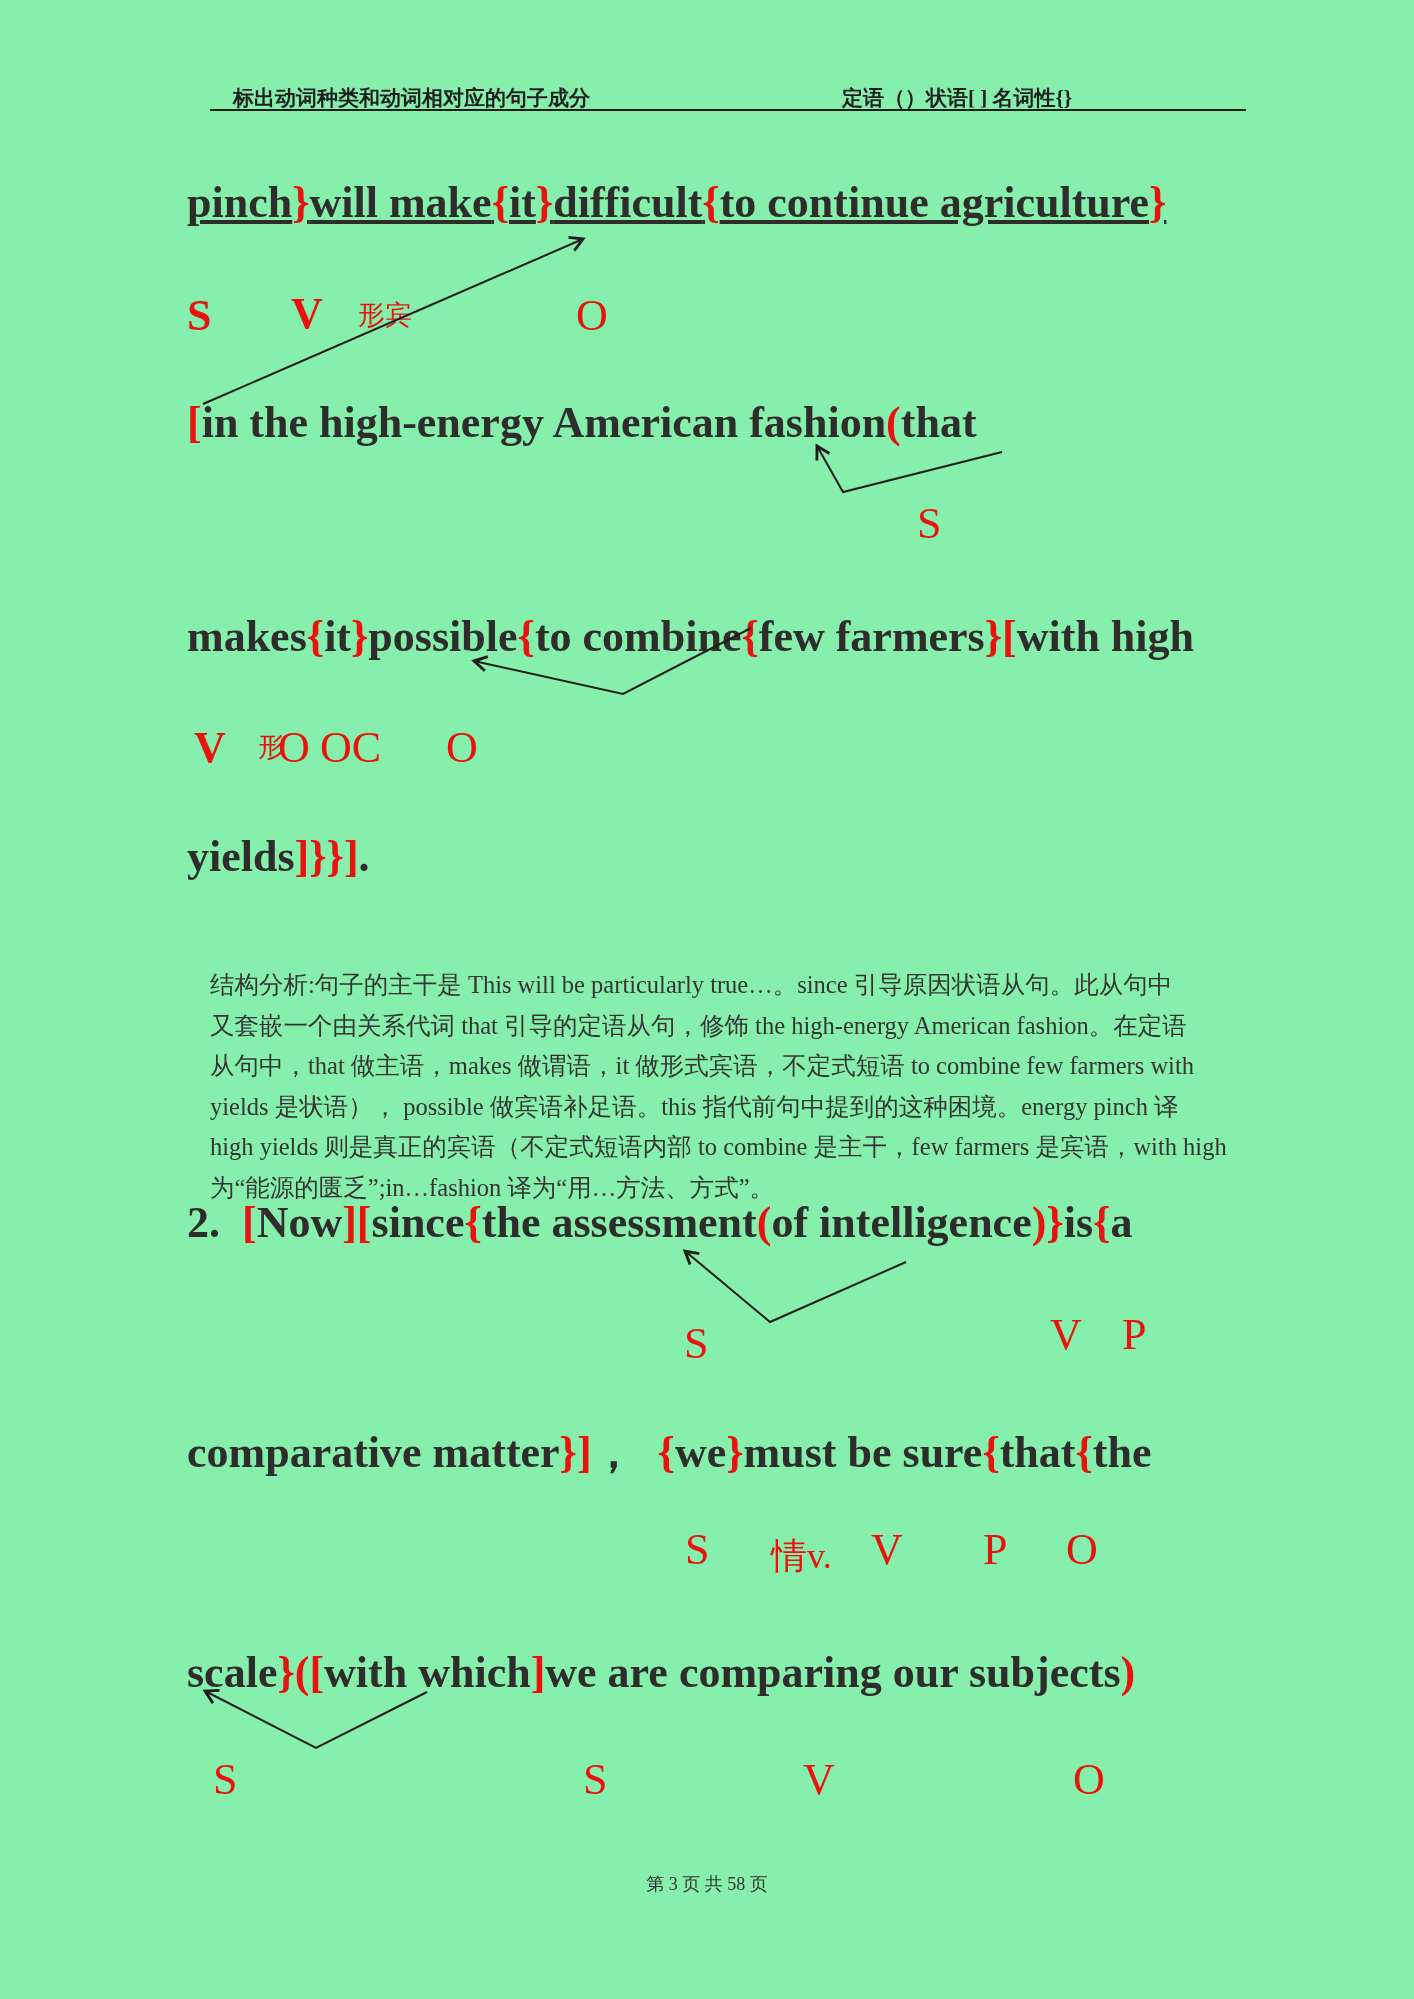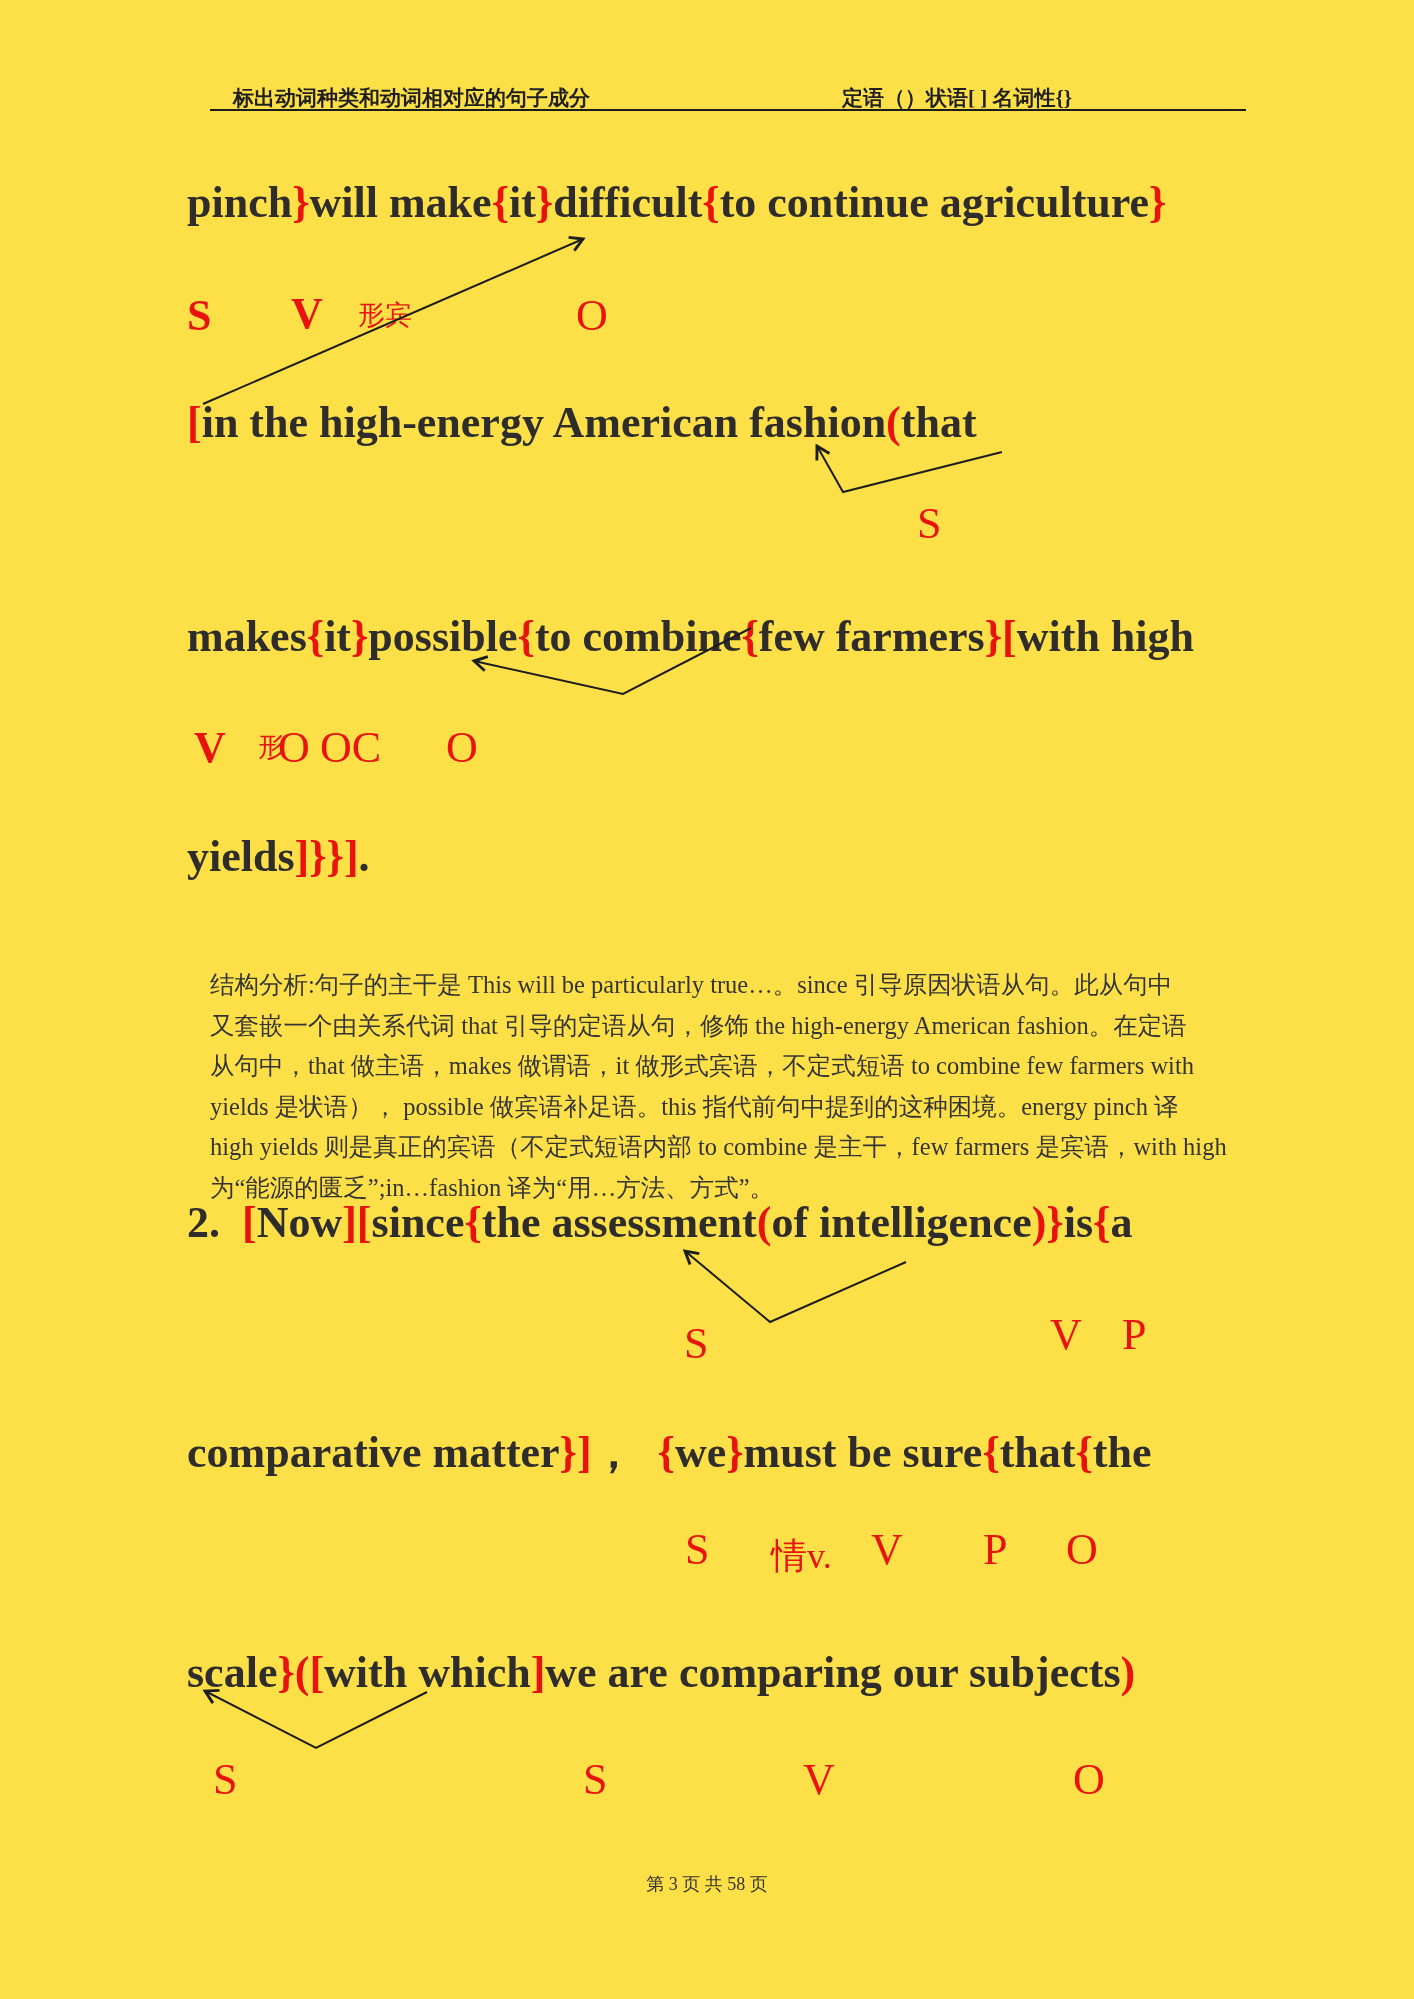--- a/index.html
+++ b/index.html
@@ -1,16 +1,16 @@
 <!DOCTYPE html>
 <html><head>
 <meta charset="utf-8">
 <style>
   html,body{margin:0;padding:0;background:#ffffff;}
-  .page{position:relative;width:1414px;height:1999px;background:#fde047;overflow:hidden;
+  .page{position:relative;width:1414px;height:1999px;background:#86efac;overflow:hidden;
         font-family:"Liberation Serif",serif;}
   
   .hdr{position:absolute;top:84px;font-size:21px;font-weight:bold;color:#1f1f1f;white-space:pre;}
   .hdr-left{left:233px;}
   .hdr-right{left:842px;}
   .hdr-rule{position:absolute;left:210px;top:109px;width:1036px;height:2px;background:#1c1c1c;}
   
   .sline{position:absolute;left:187px;font-size:44px;font-weight:bold;line-height:1.15;
          color:#2e2d2b;white-space:pre;}
   .sline .red{color:#e8130f;}
@@ -30,21 +30,21 @@
 </style>
 </head>
 <body>
 
 <div class="page">
 
   <div class="hdr hdr-left">标出动词种类和动词相对应的句子成分</div>
   <div class="hdr hdr-right">定语（）状语[ ] 名词性{}</div>
   <div class="hdr-rule"></div>
 
-  <div class="sline" style="top:178px;"><span class="ink">pinch</span><span class="red">}</span><span class="ink">will make</span><span class="red">{</span><span class="ink">it</span><span class="red">}</span><span class="ink">difficult</span><span class="red">{</span><span class="ink">to continue agriculture</span><span class="red">}</span></div>
+  <div class="sline" style="top:178px;text-decoration:underline;"><span class="ink">pinch</span><span class="red">}</span><span class="ink">will make</span><span class="red">{</span><span class="ink">it</span><span class="red">}</span><span class="ink">difficult</span><span class="red">{</span><span class="ink">to continue agriculture</span><span class="red">}</span></div>
   <div class="sline" style="top:398px;text-align:center;"><span class="red">[</span><span class="ink">in the high-energy American fashion</span><span class="red">(</span><span class="ink">that</span></div>
   <div class="sline" style="top:612px;"><span class="ink">makes</span><span class="red">{</span><span class="ink">it</span><span class="red">}</span><span class="ink">possible</span><span class="red">{</span><span class="ink">to combine</span><span class="red">{</span><span class="ink">few farmers</span><span class="red">}</span><span class="red">[</span><span class="ink">with high</span></div>
   <div class="sline" style="top:832px;"><span class="ink">yields</span><span class="red">]}}]</span><span class="ink">.</span></div>
   <div class="sline" style="top:1198px;"><span class="ink">2.  </span><span class="red">[</span><span class="ink">Now</span><span class="red">][</span><span class="ink">since</span><span class="red">{</span><span class="ink">the assessment</span><span class="red">(</span><span class="ink">of intelligence</span><span class="red">)}</span><span class="ink">is</span><span class="red">{</span><span class="ink">a</span></div>
   <div class="sline" style="top:1428px;"><span class="ink">comparative matter</span><span class="red">}]</span><span class="ink">，  </span><span class="red">{</span><span class="ink">we</span><span class="red">}</span><span class="ink">must be sure</span><span class="red">{</span><span class="ink">that</span><span class="red">{</span><span class="ink">the</span></div>
   <div class="sline" style="top:1648px;"><span class="ink">scale</span><span class="red">}([</span><span class="ink">with which</span><span class="red">]</span><span class="ink">we are comparing our subjects</span><span class="red">)</span></div>
 
   <div>
       <span class="glabel b" style="left: 187px; top: 294px; font-size: 44px;">S</span>
       <span class="glabel b" style="left: 291px; top: 292px; font-size: 44px;">V</span>

